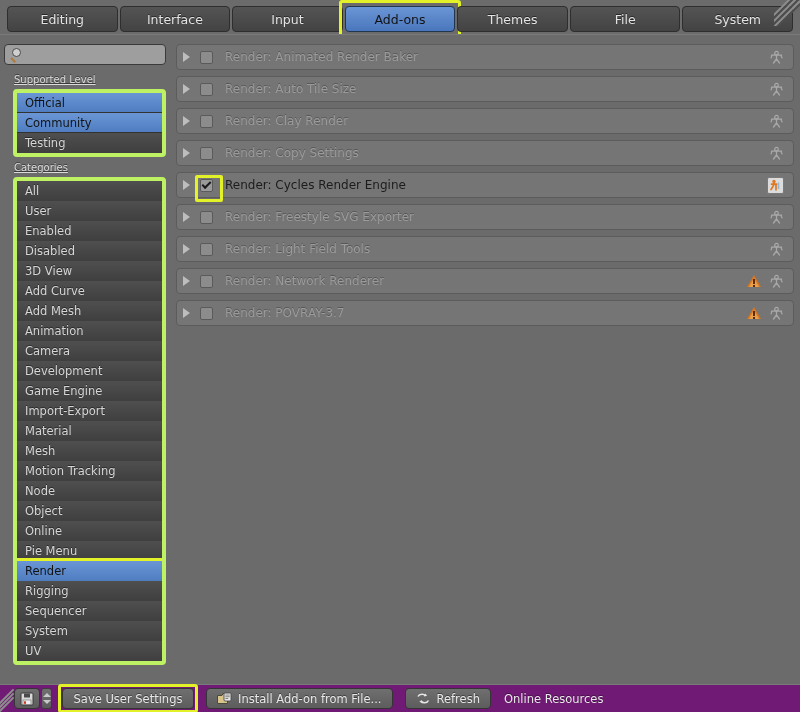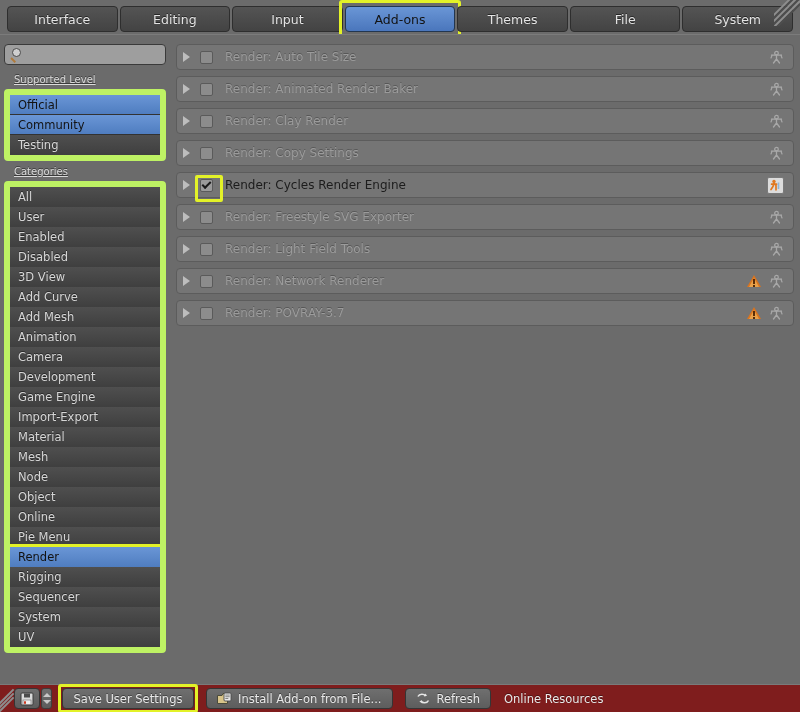--- a/index.html
+++ b/index.html
@@ -96,21 +96,21 @@
     transform: rotate(45deg); transform-origin: left center;
   }
 
   .sec-title {
     font-size: 10px; color: #dadada;
     padding: 5px 0 4px 10px;
     text-shadow: 0 -1px 0 rgba(0,0,0,.45);
     text-decoration: underline;
   }
 
-  .btn-col { border-radius: 4px; overflow: hidden; border: 6px solid #bef264; }
+  .btn-col { border-radius: 4px; overflow: hidden; border: 4px solid #bef264; margin-left: 9px; }
   .lrow {
     height: 20px; display: flex; align-items: center;
     padding-left: 8px; font-size: 11.5px;
     color: #d6d6d6;
     background-image: linear-gradient(#4f4f4f, #3f3f3f);
     border-bottom: 1px solid #323232;
     text-shadow: 0 -1px 0 rgba(0,0,0,.45);
   }
   .lrow:last-child { border-bottom: none; }
   .lrow.sel {
@@ -197,21 +197,21 @@
   .comm-icon { width: 15px; height: 15px; }
   .official-icon {
     width: 17px; height: 17px;
     background: #dcdcdc; border: 1px solid #7a7a7a; border-radius: 2px;
     display: flex; align-items: center; justify-content: center;
   }
 
   
   #bottombar {
     position: absolute; left: 0; bottom: 0; width: 800px; height: 28px;
-    background: #7f1d1d;
+    background: #701a75;
     border-top: 1px solid #7a7a7a;
     display: flex; align-items: center;
     padding-left: 4px;
   }
   .bbtn {
     height: 21px; border-radius: 4px;
     border: 1px solid #353535;
     background-image: linear-gradient(#6f6f6f, #5d5d5d);
     color: #e8e8e8; font-size: 11.5px;
     display: flex; align-items: center; justify-content: center;
@@ -246,24 +246,24 @@
   #bgrip { position:absolute; left:0; bottom:0; width:18px; height:26px; overflow:hidden;}
   #bgrip i { position:absolute; display:block; width:30px; height:2px; background:#8d8d8d; transform:rotate(-45deg); left:-12px;}
 </style>
 </head>
 <body>
 
 <div id="root">
 
   <div id="tabbar">
     <div class="tab-wrap">
+      <div class="tab">Editing</div>
+    </div>
+    <div class="tab-wrap">
       <div class="tab">Interface</div>
-    </div>
-    <div class="tab-wrap">
-      <div class="tab">Editing</div>
     </div>
     <div class="tab-wrap">
       <div class="tab">Input</div>
     </div>
     <div class="tab-wrap hl">
       <div class="tab active">Add-ons</div>
     </div>
     <div class="tab-wrap">
       <div class="tab">Themes</div>
     </div>
@@ -341,20 +341,23 @@
         <div class="lrow-wrap">
           <div class="lrow">Import-Export</div>
         </div>
         <div class="lrow-wrap">
           <div class="lrow">Material</div>
         </div>
         <div class="lrow-wrap">
           <div class="lrow">Mesh</div>
         </div>
         <div class="lrow-wrap">
+          <div class="lrow">Motion Tracking</div>
+        </div>
+        <div class="lrow-wrap">
           <div class="lrow">Node</div>
         </div>
         <div class="lrow-wrap">
           <div class="lrow">Object</div>
         </div>
         <div class="lrow-wrap">
           <div class="lrow">Online</div>
         </div>
         <div class="lrow-wrap">
           <div class="lrow">Pie Menu</div>
@@ -378,38 +381,38 @@
   </div>
 
   <div id="main">
       <div class="addon-row">
         <div class="tri">
           <b></b>
         </div>
         <div class="cbox-wrap">
           <div class="cbox"></div>
         </div>
+        <div class="addon-label">Render: Animated Render Baker</div>
+        <div class="icons">
+          <span class="comm-icon"><svg width="15" height="15" viewBox="0 0 15 15">
+              <circle cx="7.5" cy="3.2" r="1.8" fill="none" stroke="#a8a8a8" stroke-width="1.3"></circle>
+              <path d="M2.5 5.2 L12.5 5.2" stroke="#a8a8a8" stroke-width="1.3" stroke-linecap="round"></path>
+              <path d="M7.5 5.2 L7.5 9 M7.5 9 L4.5 13 M7.5 9 L10.5 13" stroke="#a8a8a8" stroke-width="1.3" fill="none" stroke-linecap="round"></path>
+              <path d="M3 5.2 L2 8 M12 5.2 L13 8" stroke="#a8a8a8" stroke-width="1.2" stroke-linecap="round"></path>
+            </svg></span>
+        </div>
+      </div>
+      <div class="addon-row">
+        <div class="tri">
+          <b></b>
+        </div>
+        <div class="cbox-wrap">
+          <div class="cbox"></div>
+        </div>
         <div class="addon-label">Render: Auto Tile Size</div>
-        <div class="icons">
-          <span class="comm-icon"><svg width="15" height="15" viewBox="0 0 15 15">
-              <circle cx="7.5" cy="3.2" r="1.8" fill="none" stroke="#a8a8a8" stroke-width="1.3"></circle>
-              <path d="M2.5 5.2 L12.5 5.2" stroke="#a8a8a8" stroke-width="1.3" stroke-linecap="round"></path>
-              <path d="M7.5 5.2 L7.5 9 M7.5 9 L4.5 13 M7.5 9 L10.5 13" stroke="#a8a8a8" stroke-width="1.3" fill="none" stroke-linecap="round"></path>
-              <path d="M3 5.2 L2 8 M12 5.2 L13 8" stroke="#a8a8a8" stroke-width="1.2" stroke-linecap="round"></path>
-            </svg></span>
-        </div>
-      </div>
-      <div class="addon-row">
-        <div class="tri">
-          <b></b>
-        </div>
-        <div class="cbox-wrap">
-          <div class="cbox"></div>
-        </div>
-        <div class="addon-label">Render: Animated Render Baker</div>
         <div class="icons">
           <span class="comm-icon"><svg width="15" height="15" viewBox="0 0 15 15">
               <circle cx="7.5" cy="3.2" r="1.8" fill="none" stroke="#a8a8a8" stroke-width="1.3"></circle>
               <path d="M2.5 5.2 L12.5 5.2" stroke="#a8a8a8" stroke-width="1.3" stroke-linecap="round"></path>
               <path d="M7.5 5.2 L7.5 9 M7.5 9 L4.5 13 M7.5 9 L10.5 13" stroke="#a8a8a8" stroke-width="1.3" fill="none" stroke-linecap="round"></path>
               <path d="M3 5.2 L2 8 M12 5.2 L13 8" stroke="#a8a8a8" stroke-width="1.2" stroke-linecap="round"></path>
             </svg></span>
         </div>
       </div>
       <div class="addon-row">

